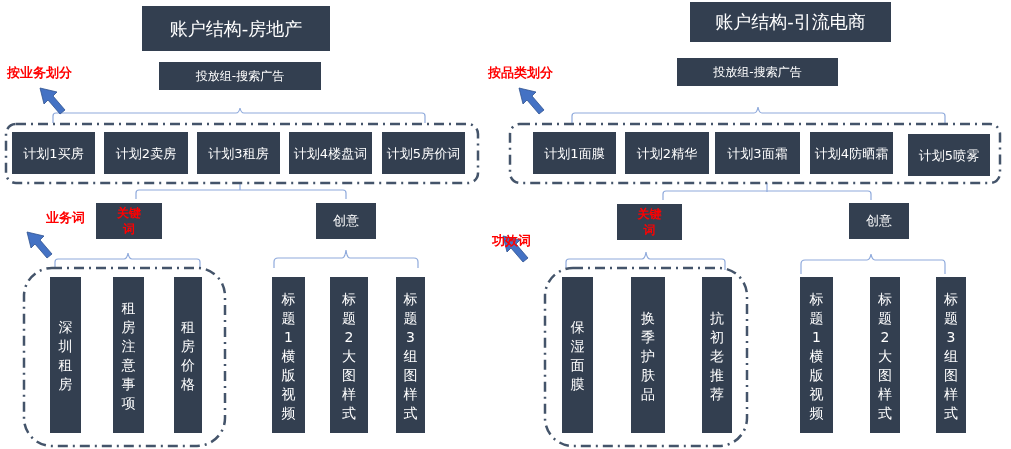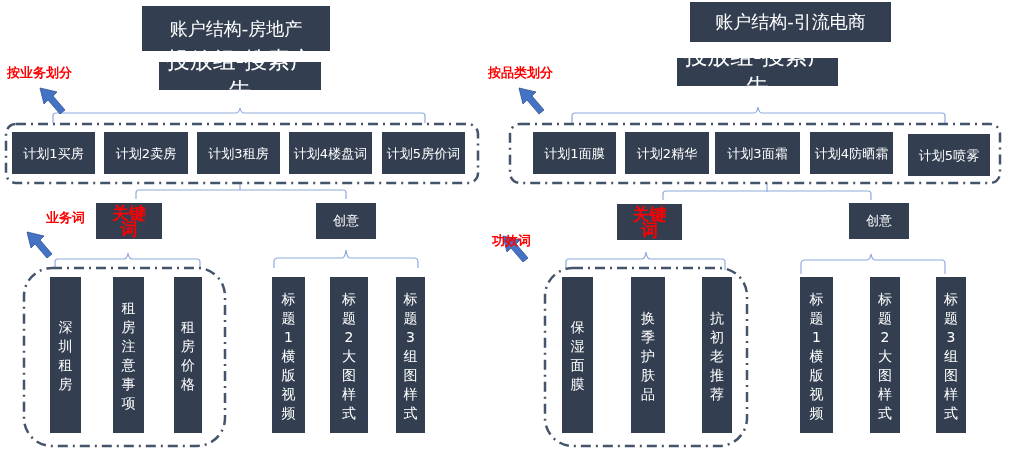--- a/index.html
+++ b/index.html
@@ -1,22 +1,22 @@
 <!DOCTYPE html>
 <html><head>
 <meta charset="utf-8">
 <style>
   html,body{margin:0;padding:0;}
   body{width:1011px;height:449px;background:#ffffff;position:relative;overflow:hidden;font-family:"DejaVu Sans",sans-serif;}
   .box{position:absolute;background:#333f50;color:#ffffff;display:flex;align-items:center;justify-content:center;text-align:center;box-sizing:border-box;}
   .title{font-size:18px;}
-  .sub{font-size:23px;}
+  .sub{font-size:12px;}
   .plan{font-size:13px;line-height:17px;}
   .mid{font-size:13px;line-height:16px;}
-  .kw{color:#ff0000;font-weight:bold;font-size:17px;line-height:16px;flex-direction:column;}
+  .kw{color:#ff0000;font-weight:bold;font-size:12px;line-height:16px;flex-direction:column;}
   .leaf{font-size:14px;line-height:19px;flex-direction:column;padding-top:2px;}
   .leaf span{display:block;}
   .label{position:absolute;color:#ff0000;font-weight:bold;font-size:13px;white-space:nowrap;}
   svg.overlay{position:absolute;left:0;top:0;}
 </style>
 </head>
 <body>
 
 <svg class="overlay" width="1011" height="449">
   <g fill="none" stroke="#8faadc" stroke-width="1.2">

